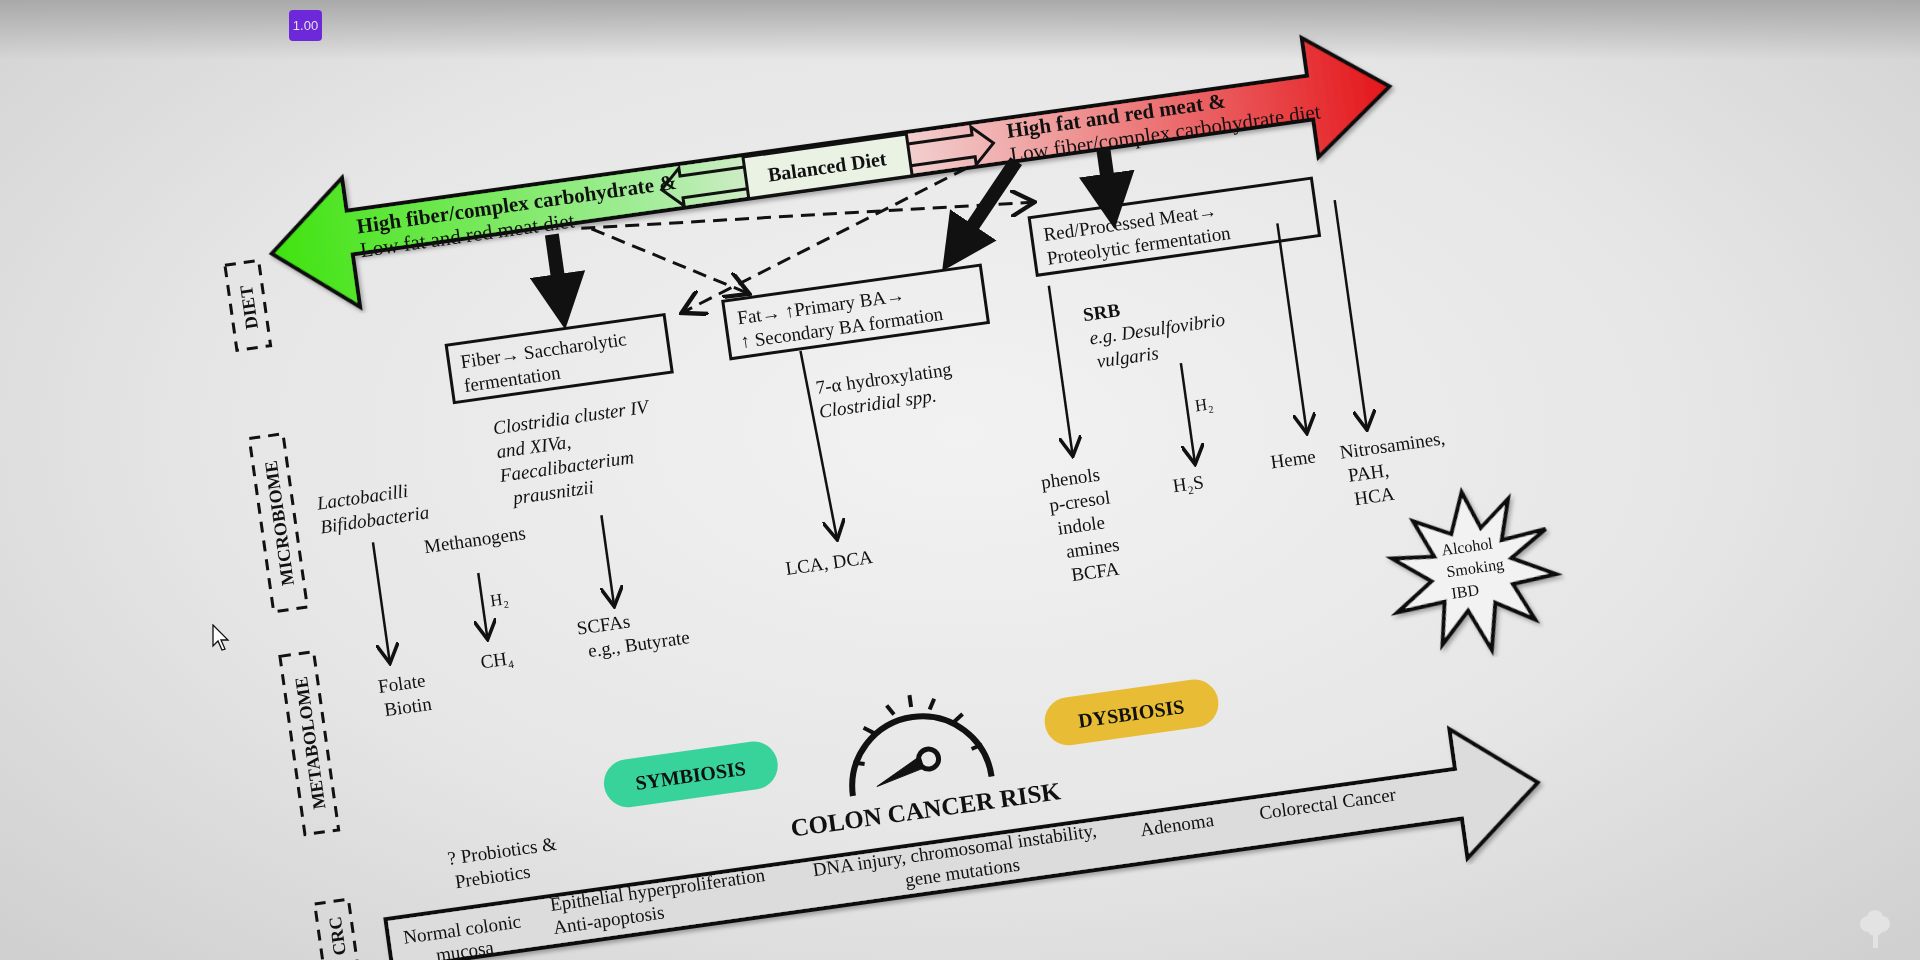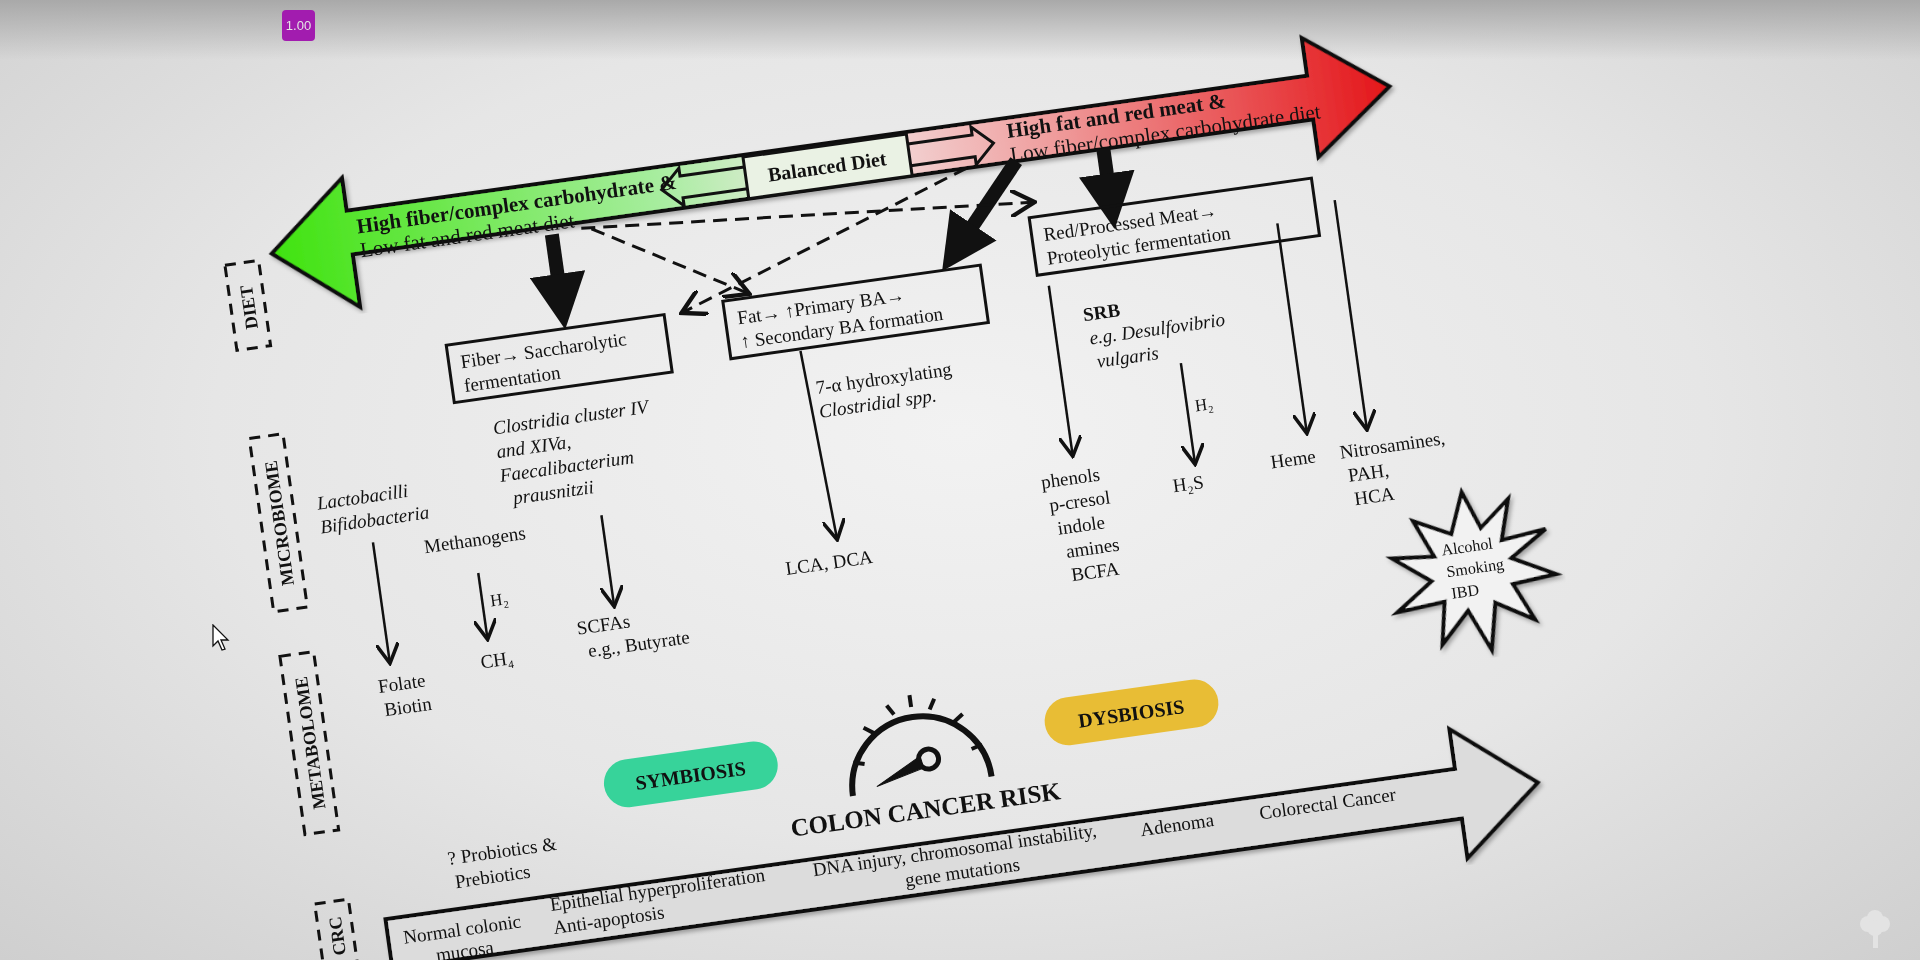--- a/index.html
+++ b/index.html
@@ -4,22 +4,22 @@
   <style>
     html, body { margin: 0; padding: 0; }
     body {
       width: 1920px; height: 960px; overflow: hidden; position: relative;
       background: radial-gradient(ellipse at 50% 45%, #f2f2f2 0%, #e6e6e6 55%, #cfcfcf 100%);
       font-family: "Liberation Serif", serif;
     }
     .topshade { position: absolute; left: 0; top: 0; width: 1920px; height: 60px;
       background: linear-gradient(#a9a9a9, rgba(200,200,200,0)); }
     .zoom-badge {
-      position: absolute; left: 282px; top: 10px; width: 33px; height: 31px;
-      background: #a21caf; border-radius: 4px; color: #e4e4e4;
+      position: absolute; left: 289px; top: 10px; width: 33px; height: 31px;
+      background: #6d28d9; border-radius: 4px; color: #e4e4e4;
       font-family: "Liberation Sans", sans-serif; font-size: 13px;
       display: flex; align-items: center; justify-content: center;
     }
     .cursor { position: absolute; left: 212px; top: 624px; }
     .tree-icon { position: absolute; left: 1858px; top: 910px; }
     svg#diagram { position: absolute; left: 0; top: 0; }
     svg text { font-family: "Liberation Serif", serif; fill: #111; }
     .b { font-weight: bold; }
     .i { font-style: italic; }
   </style>

